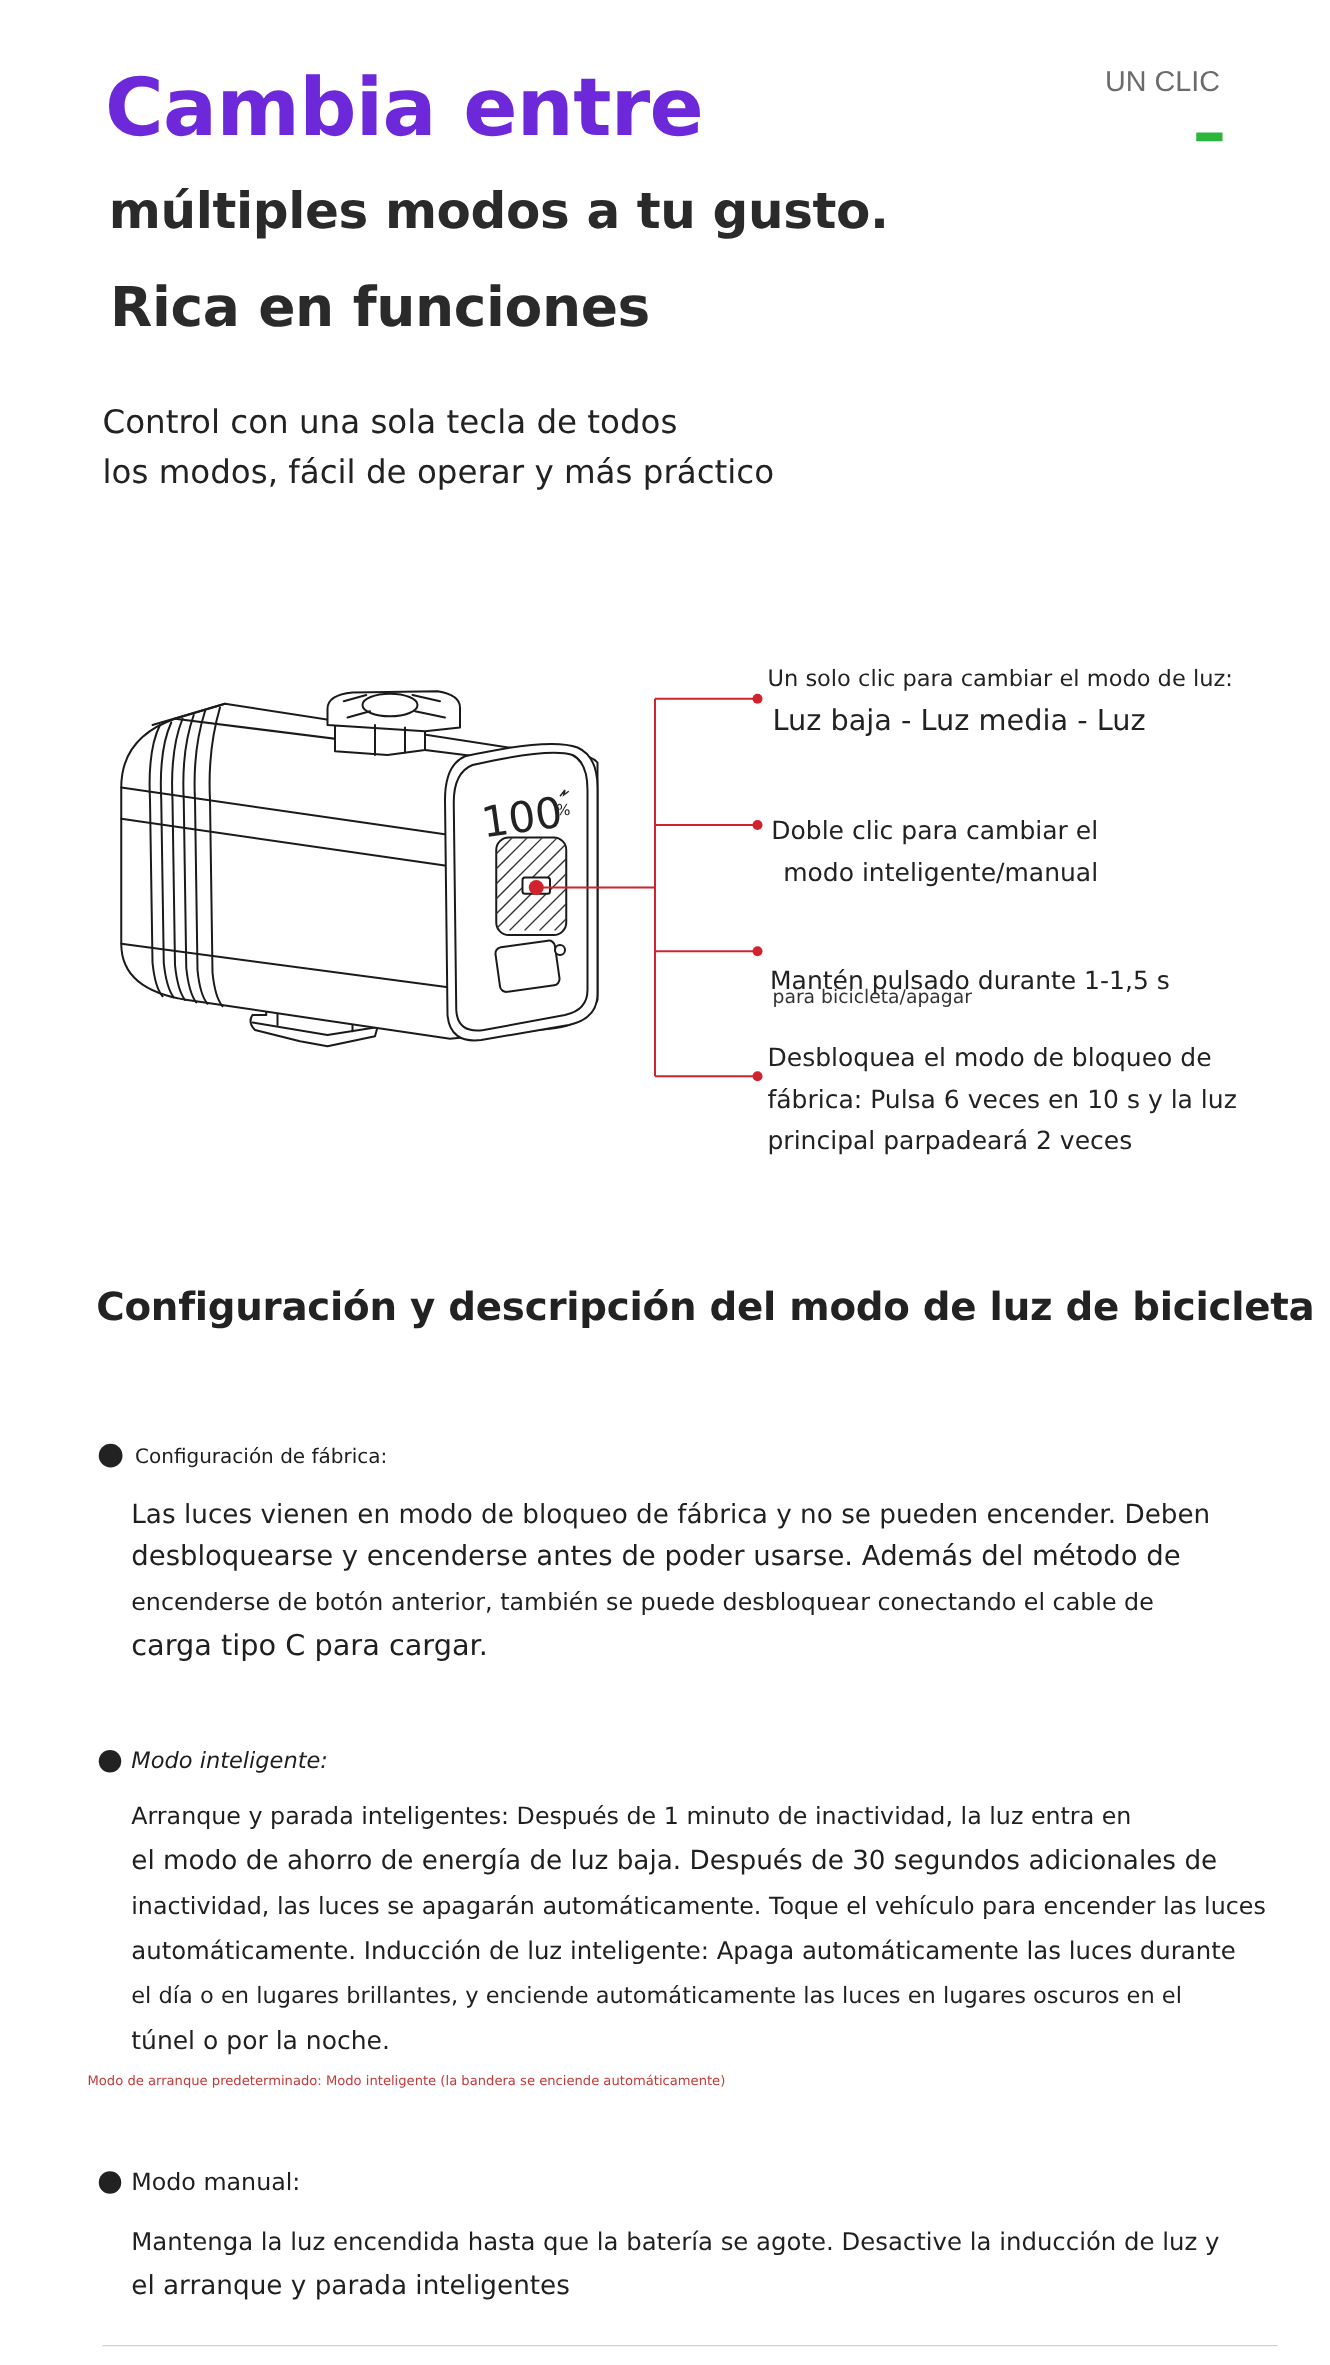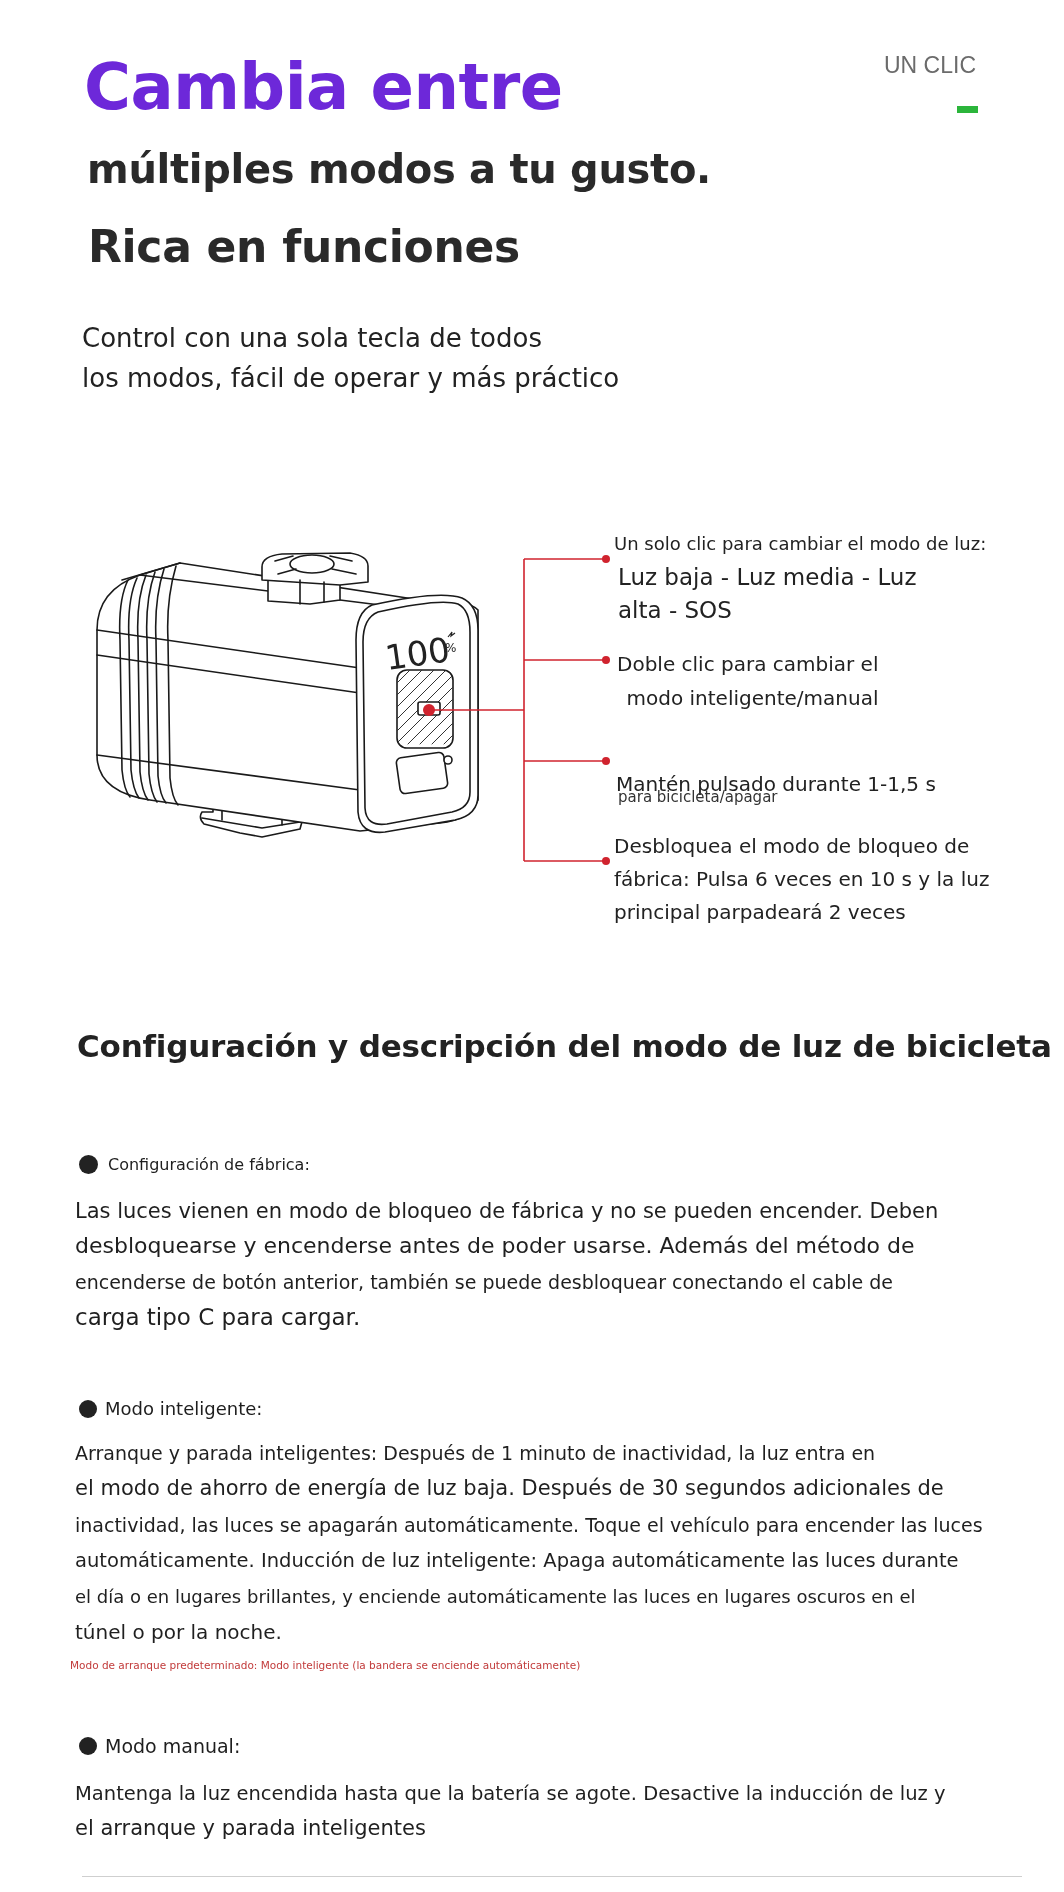--- a/index.html
+++ b/index.html
@@ -18,26 +18,26 @@
     .c1b { top: 561px; font-size: 23px; line-height: 33px; left: 618px; }
     .c2 { top: 647px; font-size: 20px; line-height: 34px; left: 617px; text-align: right; }
     .c3a { top: 772px; font-size: 20px; left: 616px; }
     .c3b { top: 788px; font-size: 15px; left: 618px; color: #333; }
     .c4 { top: 830px; font-size: 20px; line-height: 33px; left: 614px; }
 
     .section-title { left: 77px; top: 1028px; font-size: 31px; color: #222; letter-spacing: -0.2px; }
     .bullet-row { position: absolute; display: flex; align-items: center; }
     .bullet { width: 19px; height: 19px; border-radius: 50%; background: #222; margin-right: 10px; }
     .bl1 { left: 79px; top: 1155px; font-size: 16px; }
-    .bl2 { left: 79px; top: 1398px; font-size: 18px; }
+    .bl2 { left: 79px; top: 1398px; font-size: 18px; font-style: italic; }
     .bl3 { left: 79px; top: 1735px; font-size: 19px; }
     .bullet-row .bullet.sm { width: 18px; height: 18px; margin-right: 8px; }
 
     .para { position: absolute; left: 75px; color: #1f1f1f; }
-    .para .ln { display: block; white-space: nowrap; }
+    .para .ln { display: block; white-space: nowrap; margin-left: 30px; }
     .red-note { left: 70px; top: 1659px; font-size: 10.5px; color: #c23b3b; }
     .divider { position: absolute; left: 82px; top: 1876px; width: 940px; height: 1px; background: #cfcfcf; }
     svg.device { position: absolute; left: 0; top: 0; }
   </style>
 </head>
 <body>
 
 <h1 class="abs t-main">Cambia entre</h1>
 <h2 class="abs t-sub1">múltiples modos a tu gusto.</h2>
 <h2 class="abs t-sub2">Rica en funciones</h2>
@@ -115,21 +115,20 @@
     <circle cx="606" cy="660" r="4"></circle>
     <circle cx="606" cy="761" r="4"></circle>
     <circle cx="606" cy="861" r="4"></circle>
     <circle cx="429" cy="710" r="6"></circle>
   </g>
 </svg>
 
 <div class="callout c1a">Un solo clic para cambiar el modo de luz:</div>
 <div class="callout c1b">
   <span style="display:block">Luz baja - Luz media - Luz</span>
-  <span style="display:block">alta - SOS</span>
 </div>
 <div class="callout c2">
   <span style="display:block">Doble clic para cambiar el</span>
   <span style="display:block">modo inteligente/manual</span>
 </div>
 <div class="callout c3a">Mantén pulsado durante 1-1,5 s</div>
 <div class="callout c3b">para bicicleta/apagar</div>
 <div class="callout c4">
   <span style="display:block">Desbloquea el modo de bloqueo de</span>
   <span style="display:block">fábrica: Pulsa 6 veces en 10 s y la luz</span>

